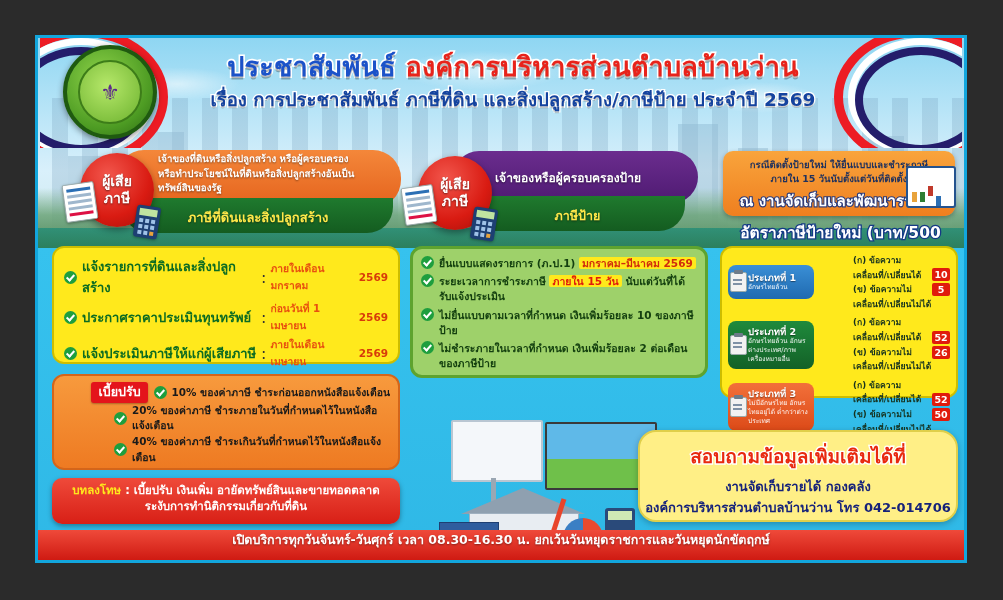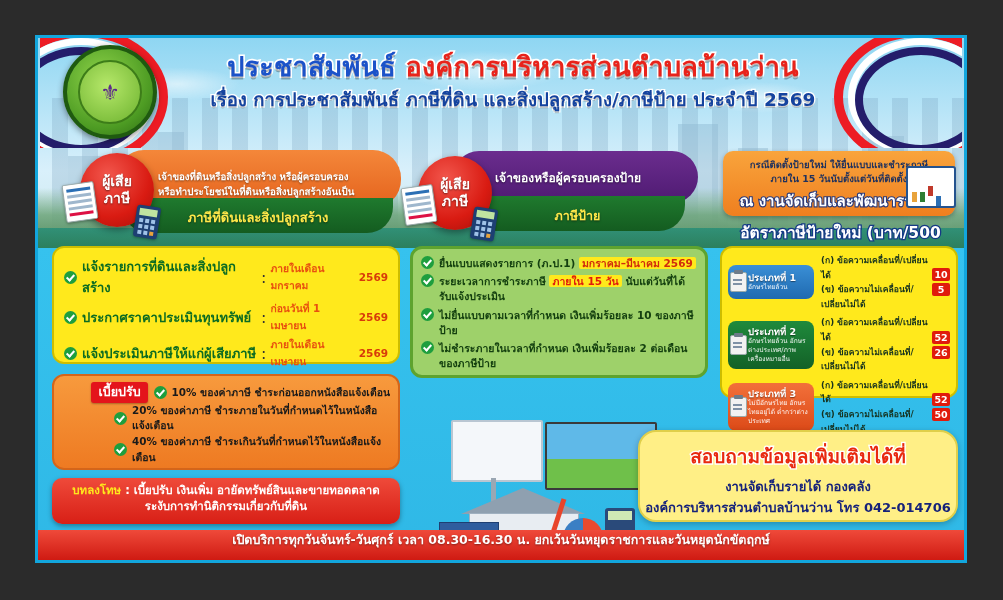--- a/index.html
+++ b/index.html
@@ -129,21 +129,21 @@
   .rt-type.t1{background:linear-gradient(#3a8fd6,#1f6ab0);}
   .rt-type.t2{background:linear-gradient(#1f8a3c,#136127);}
   .rt-type.t3{background:linear-gradient(#f2703a,#dc4a18);}
   .rt-type .tn{font-size:9.5px;font-weight:bold;line-height:1.2;text-shadow:0 1px 1px rgba(0,0,0,.45);}
   .rt-type .ts{font-size:6.6px;line-height:1.35;opacity:.95;}
   .clip-ic{position:absolute;left:2px;top:50%;transform:translateY(-50%);width:15px;height:18px;
     background:#f2f2f2;border:1px solid #9aa;border-radius:2px;}
   .clip-ic:before{content:"";position:absolute;left:3px;top:-3px;width:9px;height:4px;background:#6d7b8a;border-radius:1px;}
   .clip-ic:after{content:"";position:absolute;left:2px;top:6px;width:9px;height:2px;background:#7e91a6;
     box-shadow:0 4px 0 #7e91a6;}
-  .rt-items{flex:1;padding-left:7px;}
+  .rt-items{flex:1;padding-left:7px;margin-left:32px;}
   .rt-items div{font-size:8.6px;font-weight:bold;color:#16321f;line-height:1.7;}
   .rt-nums{width:18px;display:flex;flex-direction:column;gap:2px;}
   .rt-nums span{background:#e01b0c;color:#fff;font-size:9.5px;font-weight:bold;text-align:center;
     border-radius:2px;padding:1px 0;}
   .chart-ic{position:absolute;width:46px;height:38px;background:#fff;border:2px solid #24538f;border-radius:3px;}
   .chart-ic:before{content:"";position:absolute;left:4px;bottom:4px;width:5px;height:10px;background:#e8a33c;
     box-shadow:8px 0 0 #2e7d32,16px -6px 0 0 #c0392b,24px 4px 0 0 #2b6fb5;}
 
   
   .contact{position:absolute;border-radius:18px;background:#ffef86;border:2px solid #e0cf4a;
@@ -210,21 +210,21 @@
     <div class="t2">เรื่อง การประชาสัมพันธ์ ภาษีที่ดิน และสิ่งปลูกสร้าง/ภาษีป้าย ประจำปี 2569</div>
   </div>
 
   <div class="doc-ic" style="left:26px;top:145px;transform:rotate(-8deg);"></div>
   <div class="calc-ic" style="left:97px;top:168px;transform:rotate(9deg);"></div>
   <div class="tp-badge" style="left:42px;top:115px;">
     <span>ผู้เสีย</span>
     <span>ภาษี</span>
   </div>
 
-  <div class="pill orange" style="left:78px;top:112px;width:285px;height:58px;padding:20px 8px 0 42px;">
+  <div class="pill orange" style="left:78px;top:112px;width:285px;height:58px;padding:2px 8px 0 42px;">
     <div class="ptext" style="font-size:9.7px;line-height:1.5;">
       <div>เจ้าของที่ดินหรือสิ่งปลูกสร้าง หรือผู้ครอบครอง</div>
       <div>หรือทำประโยชน์ในที่ดินหรือสิ่งปลูกสร้างอันเป็น</div>
       <div>ทรัพย์สินของรัฐ</div>
     </div>
   </div>
   <div class="cat-tab" style="left:85px;top:160px;width:270px;height:35px;font-size:13px;">ภาษีที่ดินและสิ่งปลูกสร้าง</div>
 
   <div class="doc-ic" style="left:365px;top:148px;transform:rotate(-8deg);"></div>
   <div class="calc-ic" style="left:434px;top:170px;transform:rotate(9deg);"></div>

